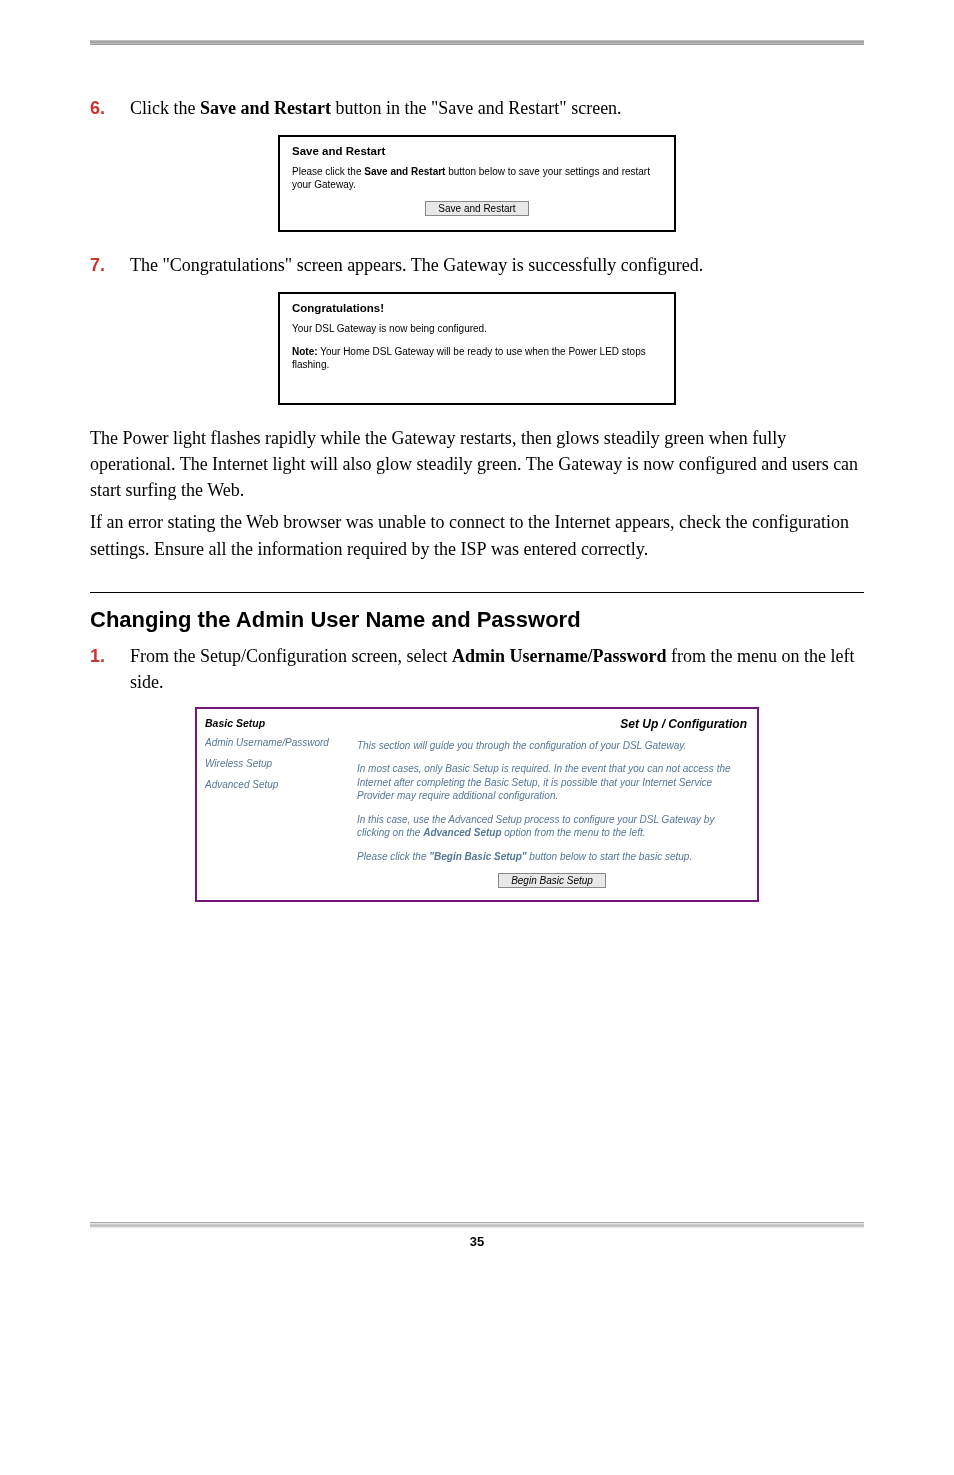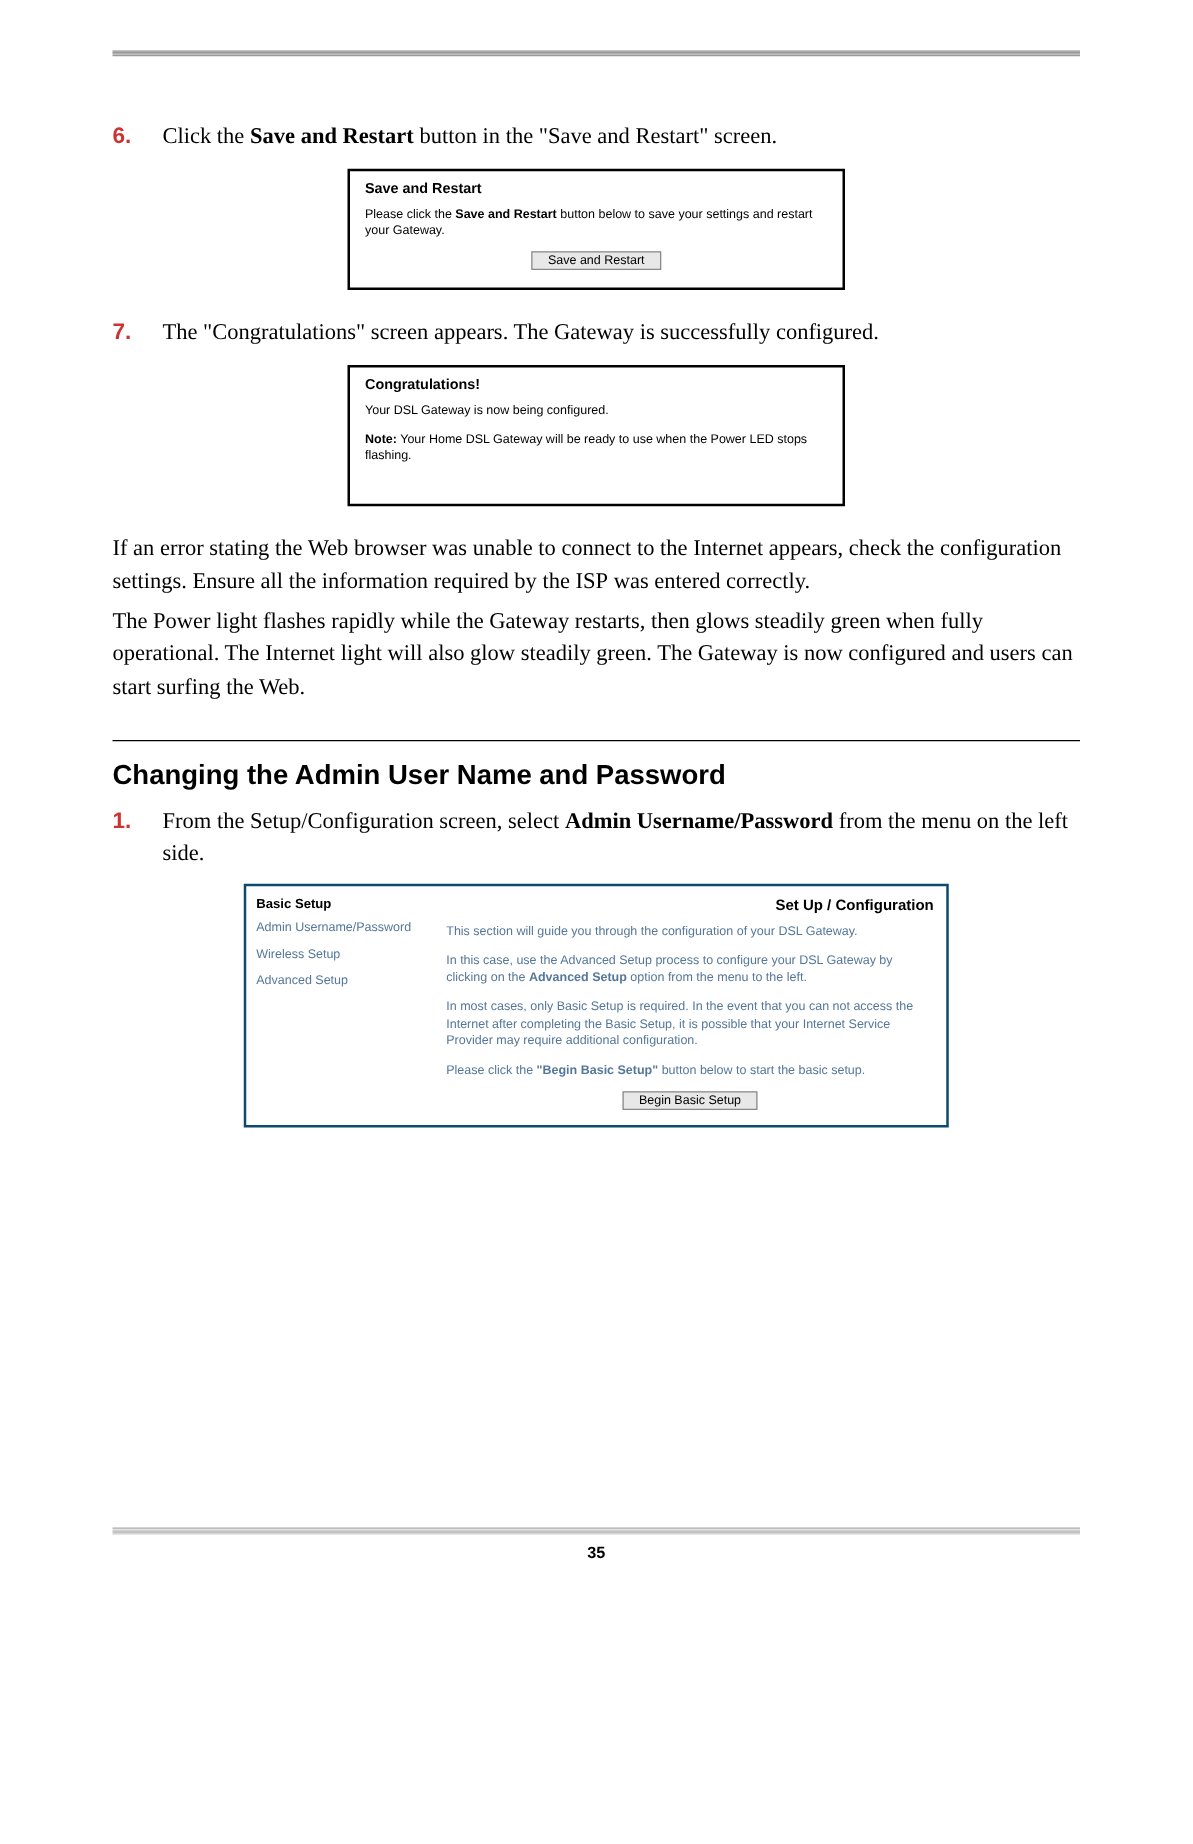--- a/index.html
+++ b/index.html
@@ -84,27 +84,28 @@
     border-top: 1px solid #000;
     margin: 30px 0 14px 0;
   }
   .section-heading {
     font-family: Arial, Helvetica, sans-serif;
     font-weight: bold;
     font-size: 22px;
     margin: 0 0 10px 0;
   }
   .config-box {
-    border: 2px solid #0c4a6e;
+    border: 2px solid #701a75;
     width: 560px;
     margin: 2px auto 0 auto;
     font-family: Verdana, Arial, sans-serif;
     font-size: 10px;
     display: flex;
     background: #fff;
+    font-style: italic;
   }
   .config-left {
     width: 150px;
     padding: 8px 8px;
     box-sizing: border-box;
   }
   .config-left .cl-top {
     font-weight: bold;
     color: #000;
     font-size: 10.5px;
@@ -176,24 +177,24 @@
   </div>
 
   <div class="screenshot-box box2">
     <div class="box-title">Congratulations!</div>
     <div class="box-sub">Your DSL Gateway is now being configured.</div>
     <div class="box-sub" style="margin-bottom:0;">
       <b>Note:</b><span> Your Home DSL Gateway will be ready to use when the Power LED stops flashing.</span>
     </div>
   </div>
 
+  <p class="body-para">The Power light flashes rapidly while the Gateway restarts, then glows steadily green when fully operational. The Internet light will also glow steadily green. The Gateway is now configured and users can start surfing the Web.</p>
   <p class="body-para">
     <span>If an error stating the Web browser was unable to connect to the Internet appears, check the configuration settings. Ensure all the information required by the </span><span class="smallcaps">ISP</span><span> was entered correctly.</span>
   </p>
-  <p class="body-para">The Power light flashes rapidly while the Gateway restarts, then glows steadily green when fully operational. The Internet light will also glow steadily green. The Gateway is now configured and users can start surfing the Web.</p>
 
   <hr class="section-divider">
 
   <h2 class="section-heading">Changing the Admin User Name and Password</h2>
 
   <div class="step">
     <div class="step-num">1.</div>
     <div class="step-text">
       <span>From the Setup/Configuration screen, select </span><b>Admin Username/Password</b><span> from the menu on the left side.</span>
     </div>
@@ -202,24 +203,24 @@
   <div class="config-box">
     <div class="config-left">
       <div class="cl-top">Basic Setup</div>
       <div class="cl-link">Admin Username/Password</div>
       <div class="cl-link">Wireless Setup</div>
       <div class="cl-link">Advanced Setup</div>
     </div>
     <div class="config-right">
       <div class="cr-title">Set Up / Configuration</div>
       <div class="cr-p">This section will guide you through the configuration of your DSL Gateway.</div>
+      <div class="cr-p">In most cases, only Basic Setup is required. In the event that you can not access the Internet after completing the Basic Setup, it is possible that your Internet Service Provider may require additional configuration.</div>
       <div class="cr-p">
         <span>In this case, use the Advanced Setup process to configure your DSL Gateway by clicking on the </span><b style="color:#579;">Advanced Setup</b><span> option from the menu to the left.</span>
       </div>
-      <div class="cr-p">In most cases, only Basic Setup is required. In the event that you can not access the Internet after completing the Basic Setup, it is possible that your Internet Service Provider may require additional configuration.</div>
       <div class="cr-p">
         <span>Please click the </span><b style="color:#579;">"Begin Basic Setup"</b><span> button below to start the basic setup.</span>
       </div>
       <div class="cr-btnrow">
         <span class="shot-btn">Begin Basic Setup</span>
       </div>
     </div>
   </div>
 
   <div class="footer-rule"></div>

